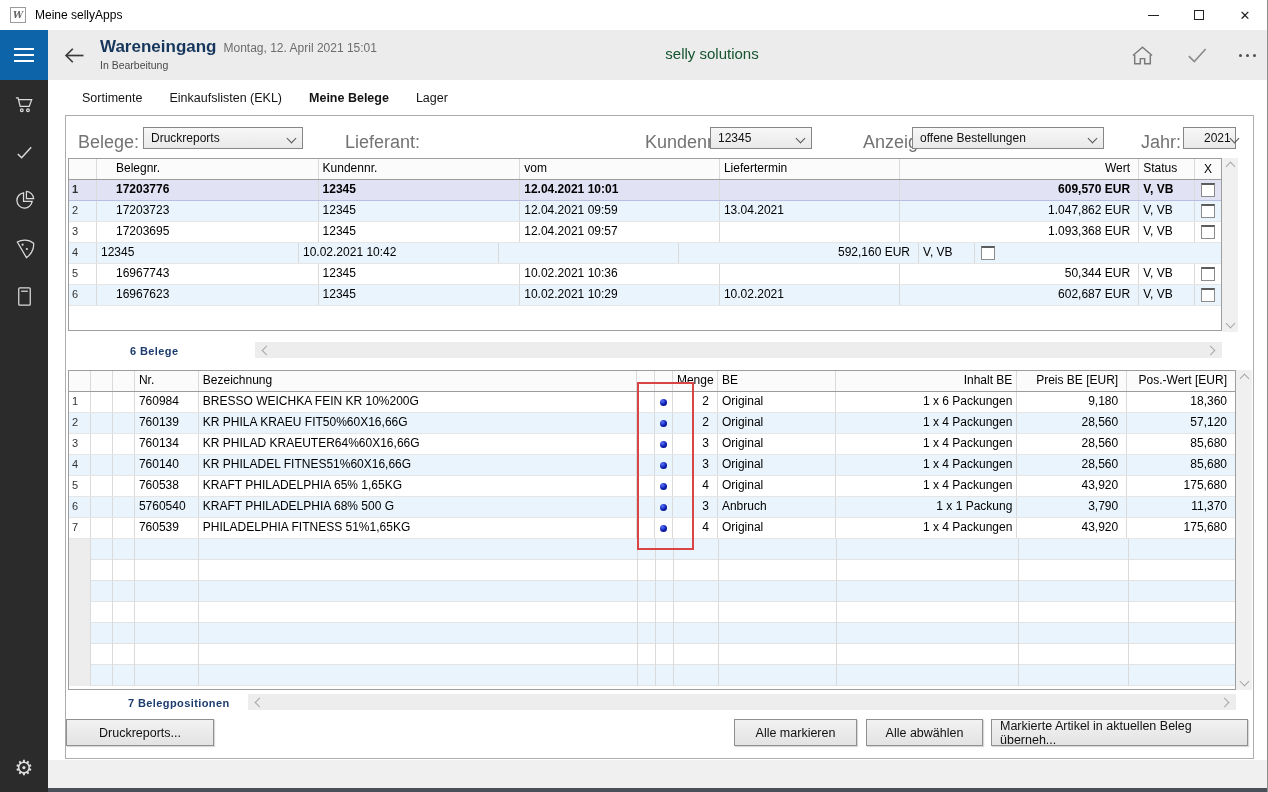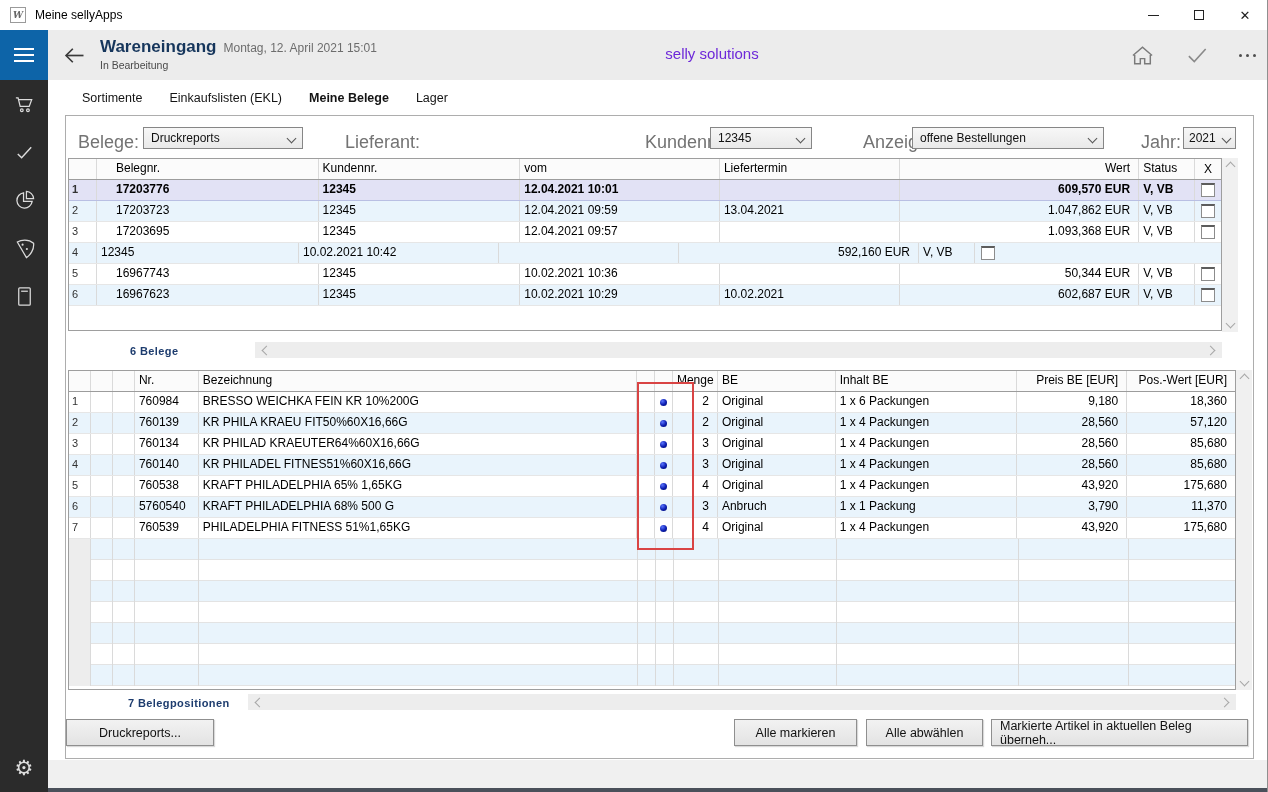--- a/index.html
+++ b/index.html
@@ -27,21 +27,21 @@
   .side-item svg{width:23px;height:23px;}
   .side-gear{margin-top:auto;font-family:"DejaVu Sans",sans-serif;font-size:21px;color:#dcdcdc;}
   
   .header{position:absolute;left:48px;top:30px;width:1220px;height:50px;background:#ececec;}
   .back{position:absolute;left:13px;top:12px;width:27px;height:27px;}
   .hdr-titles{position:absolute;left:52px;top:7px;}
   .hdr-line1{display:flex;align-items:baseline;}
   .hdr-title{font-size:17px;font-weight:bold;color:#16365c;}
   .hdr-date{font-size:12px;color:#6d6d6d;margin-left:7px;}
   .hdr-status{font-size:10.5px;color:#4a4a4a;margin-top:2px;}
-  .brand{position:absolute;left:564px;top:15px;width:200px;text-align:center;font-size:15px;color:#6d28d9;}
+  .brand{position:absolute;left:564px;top:15px;width:200px;text-align:center;font-size:15px;color:#14532d;}
   .hdr-icons{position:absolute;right:12px;top:0;height:50px;display:flex;align-items:center;gap:29px;}
   .dots3{display:flex;gap:4px;align-items:center;height:26px;}
   .dots3 i{width:3px;height:3px;border-radius:50%;background:#4f4f4f;}
   
   .tabs{position:absolute;left:82px;top:91px;display:flex;gap:27px;font-size:12.5px;color:#141414;z-index:3;}
   .tab.active{font-weight:bold;}
   .panel{position:absolute;left:65px;top:115px;width:1189px;height:644px;border:1px solid #adadad;
          box-sizing:border-box;background:#fff;}
   
   .flabel{position:absolute;top:132px;font-size:18px;color:#737373;z-index:3;}
@@ -68,21 +68,21 @@
   
   .uc1{width:28px;}.uc2{width:222px;padding-left:19px;}.uc3{width:202px;}.uc4{width:200px;}
   .uc5{width:180px;}.uc6{width:240px;text-align:right;padding-right:8px;}
   .uc7{width:56px;}.uc8{width:26px;display:flex;align-items:center;justify-content:center;border-right:none;}
   .cbx{width:14px;height:14px;background:#fff;border:1px solid #8c8c8c;border-top:2px solid #5c5c5c;box-sizing:border-box;}
   .tbl-fill{height:24px;background:#fff;}
   
   .lc1{width:22px;}.lc2{width:22px;}.lc3{width:22px;}.lc4{width:64px;}.lc5{width:439px;}
   .lc6{width:18px;}.lc7{width:18px;display:flex;align-items:center;justify-content:center;}
   .lc8{width:45px;text-align:right;padding-right:8px;}
-  .lc9{width:118px;}.lc10{width:182px;}
+  .lc9{width:118px;}.lc10{width:182px;text-align:right;}
   .lc11{width:110px;text-align:right;padding-right:8px;}
   .lc12{width:108px;text-align:right;padding-right:8px;border-right:none;}
   .dot{width:7px;height:7px;border-radius:50%;
        background:radial-gradient(circle at 35% 30%, #5a74ff 0%, #0a1cae 55%, #000a66 100%);}
   .empty-zone{height:147px;position:relative;
     background-image:
       linear-gradient(#dadada,#dadada),linear-gradient(#dadada,#dadada),linear-gradient(#dadada,#dadada),
       linear-gradient(#dadada,#dadada),linear-gradient(#dadada,#dadada),linear-gradient(#dadada,#dadada),
       linear-gradient(#dadada,#dadada),linear-gradient(#dadada,#dadada),linear-gradient(#dadada,#dadada),
       linear-gradient(#dadada,#dadada),linear-gradient(#dadada,#dadada),
@@ -223,21 +223,21 @@
   <div class="combo" style="left:710px;width:102px">
     <span>12345</span>
     <span class="cv"><span class="chev down"></span></span>
   </div>
   <span class="flabel" style="left:863px">Anzeige:</span>
   <div class="combo" style="left:912px;width:192px">
     <span>offene Bestellungen</span>
     <span class="cv"><span class="chev down"></span></span>
   </div>
   <span class="flabel" style="left:1141px">Jahr:</span>
-  <div class="combo" style="left:1183px;width:53px;padding:0 5px">
+  <div class="combo" style="left:1183px;width:53px;padding:0 20px">
     <span>2021</span>
     <span class="cv"><span class="chev down"></span></span>
   </div>
 
   <div class="tbl" style="left:68px;top:158px;width:1154px">
     <div class="tr hdr">
       <div class="td uc1"></div>
       <div class="td uc2">Belegnr.</div>
       <div class="td uc3">Kundennr.</div>
       <div class="td uc4">vom</div>

